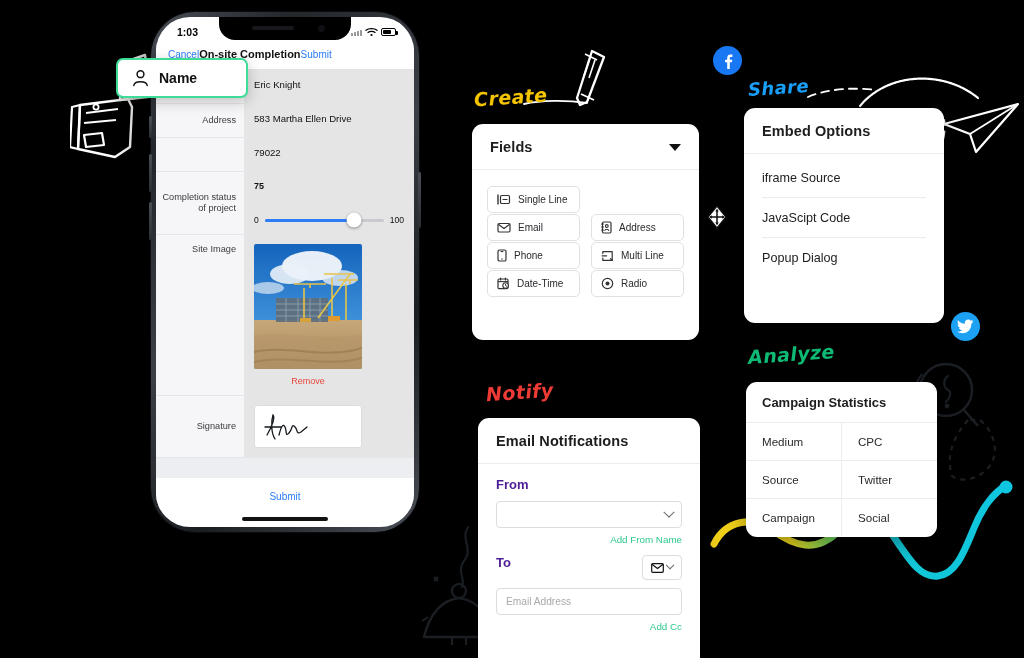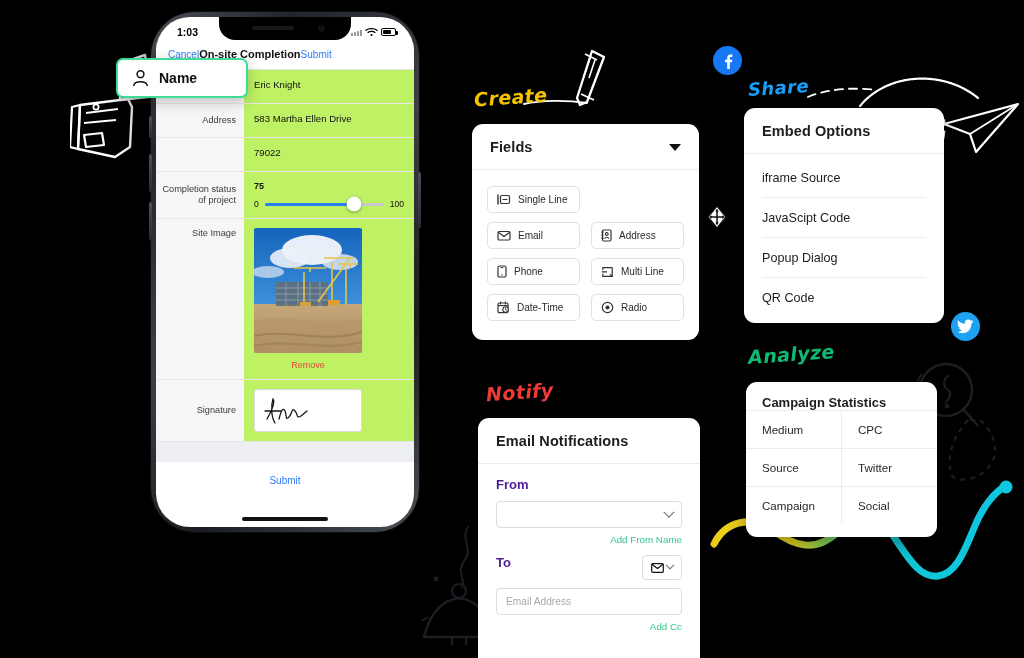--- a/index.html
+++ b/index.html
@@ -61,44 +61,44 @@
   .navbar .nb-link { color: #2b7dfa; font-size: 10px; }
   .navbar .nb-title { font-size: 11px; font-weight: 700; color: #111; }
 
   .formrow { display: flex; border-bottom: 1px solid #e6e6e9; min-height: 34px; }
   .fr-label {
     width: 88px; flex: none; background: #f6f6f8; color: #3a3a3c;
     font-size: 9.2px; text-align: right; padding: 9px 8px 9px 4px; line-height: 1.25;
     display: flex; align-items: flex-start; justify-content: flex-end;
   }
   .fr-label.mid { align-items: center; }
-  .fr-val { flex: 1; padding: 9px 10px; font-size: 9.6px; color: #111; background:#bef264; }
-
-  .slider-val { font-size: 9px; font-weight: 700; color:#111; margin-bottom: 8px; }
+  .fr-val { flex: 1; padding: 9px 10px; font-size: 9.6px; color: #111; background:#e5e5e5; }
+
+  .slider-val { font-size: 9px; font-weight: 700; color:#111; margin-bottom: 24px; }
   .slider-line { display:flex; align-items:center; gap:6px; font-size:8.6px; color:#111; }
   .track { position: relative; flex: 1; height: 3px; background: #c9c9ce; border-radius: 2px; }
   .track .fill { position:absolute; left:0; top:0; bottom:0; width:75%; background:#2b7dfa; border-radius:2px; }
   .track .knob { position:absolute; left:75%; top:50%; transform:translate(-50%,-50%); width:15px; height:15px; border-radius:50%; background:#fff; box-shadow:0 1px 3px rgba(0,0,0,.38), 0 0 0 .5px rgba(0,0,0,.06); }
 
   .site-photo { width: 108px; height: 125px; border-radius: 2px; overflow: hidden; position: relative; }
   .remove-link { text-align:center; color:#e8453c; font-size:9px; margin-top:7px; width:108px; }
   .sig-box { width: 108px; height: 43px; border: 1px solid #dcdce0; border-radius: 3px; background:#fff; position:relative; }
   .gapbar { height: 20px; background: #eceef2; }
   .submit-row { text-align:center; padding: 13px 0 9px; font-size: 10px; color:#2b7dfa; background:#fff; }
   .home-ind { position:absolute; left:50%; transform:translateX(-50%); bottom:6px; width:86px; height:4px; border-radius:3px; background:#111; }
 
   
   .card { position: absolute; background: #fff; border-radius: 11px; box-shadow: 0 6px 22px rgba(0,0,0,.35); }
   .card-head { display:flex; align-items:center; justify-content:space-between; padding: 15px 18px 14px; border-bottom: 1px solid #ececef; }
   .card-title { font-size: 14.5px; font-weight: 700; color: #1d1d1f; letter-spacing:.1px; }
 
   
   #fields-card { left: 472px; top: 124px; width: 227px; height: 216px; }
   .caret { width:0;height:0;border-left:6px solid transparent;border-right:6px solid transparent;border-top:7px solid #111; }
-  .fields-grid { display:grid; grid-template-columns: 1fr 1fr; gap: 9px 11px; padding: 16px 15px; }
+  .fields-grid { display:grid; grid-template-columns: 1fr 1fr; gap: 1px 11px; padding: 16px 15px; }
   .fchip {
     display:flex; align-items:center; gap:7px;
     border:1px solid #e1e1e4; border-radius:5px; background:#fff;
     padding: 7px 6px 7px 9px; font-size: 10px; color:#2a2a2e; height: 27px;
   }
   .fchip svg { flex: none; }
   .fchip.selected {
     position: absolute; left: 116px; top: 58px; width: 132px; height: 40px;
     border: 2px solid #3ddc97; border-radius: 7px; padding-left: 14px; gap: 10px;
     font-size: 14px; font-weight: 700; color:#111; z-index: 6;
@@ -121,21 +121,21 @@
     background:#fff; display:flex; align-items:center; justify-content:flex-end; padding-right: 8px;
   }
   .chev { width:8px; height:8px; border-right:1.6px solid #6b6b70; border-bottom:1.6px solid #6b6b70; transform: rotate(45deg) translate(-2px,-2px); }
   .link-green { text-align:right; color:#2fc98b; font-size:9.8px; margin-top:6px; }
   .to-row { display:flex; align-items:flex-start; justify-content:space-between; margin-top: 10px; }
   .to-sel { width:40px; height:25px; border:1px solid #dcdce0; border-radius:4px; display:flex; align-items:center; justify-content:center; gap:3px; }
   .email-input { margin-top:8px; height:27px; border:1px solid #dcdce0; border-radius:4px; display:flex; align-items:center; padding: 0 9px; font-size:10.2px; color:#a9a9ae; }
 
   
   #stats-card { left: 746px; top: 382px; width: 191px; height: 155px; }
-  .stats-head { padding: 13px 16px 0; font-size: 13px; font-weight: 700; color:#1d1d1f; border-bottom:1px solid #ececef; }
+  .stats-head { padding: 13px 16px 12px; font-size: 13px; font-weight: 700; color:#1d1d1f; border-bottom:1px solid #ececef; }
   .stats-row { display:flex; border-bottom: 1px solid #ececef; }
   .stats-row:last-child { border-bottom: none; }
   .stats-row div { padding: 12px 16px; font-size: 11.6px; color:#2a2a2e; }
   .stats-row .k { width: 96px; flex:none; border-right: 1px solid #ececef; }
 
   
   .hand { position: absolute; font-family: "DejaVu Sans", sans-serif; font-weight: 700; font-style: italic; letter-spacing: .4px; }
   #lbl-create { left: 474px; top: 86px; font-size: 19px; color: #f5c400; transform: rotate(-4deg); }
   #lbl-share  { left: 748px; top: 77px; font-size: 18px; color: #18a0fb; transform: rotate(-4deg); }
   #lbl-notify { left: 486px; top: 381px; font-size: 19px; color: #ef3b36; transform: rotate(-4deg); }
@@ -434,21 +434,20 @@
   </svg>
 
   <div class="card" id="embed-card">
     <div class="card-head">
       <span class="card-title">Embed Options</span>
     </div>
     <div class="embed-list">
       <div class="embed-item">iframe Source</div>
       <div class="embed-item">JavaScipt Code</div>
       <div class="embed-item">Popup Dialog</div>
-      <div class="embed-item">QR Code</div>
     </div>
   </div>
 
   <div class="card" id="email-card">
     <div class="card-head">
       <span class="card-title">Email Notifications</span>
     </div>
     <div class="email-body">
       <div class="field-label">From</div>
       <div class="select-box">

